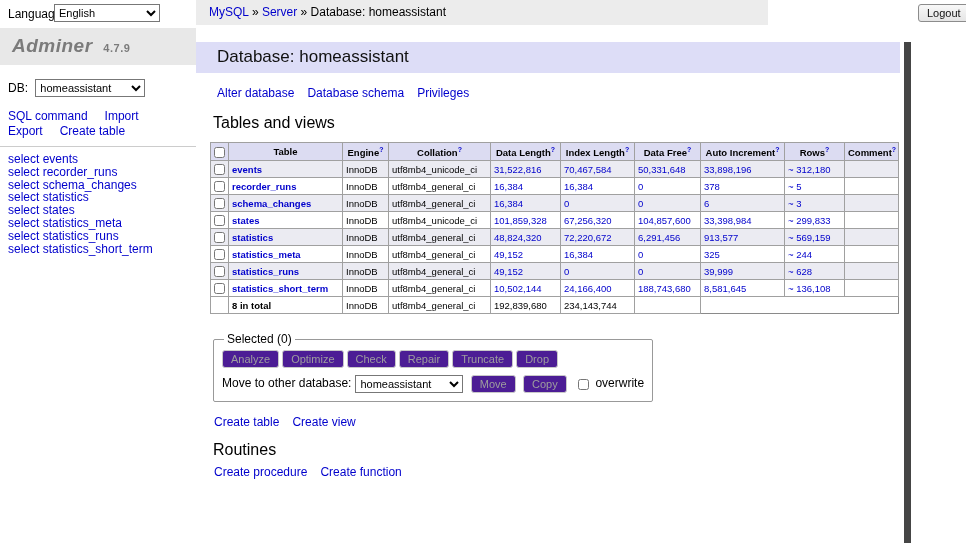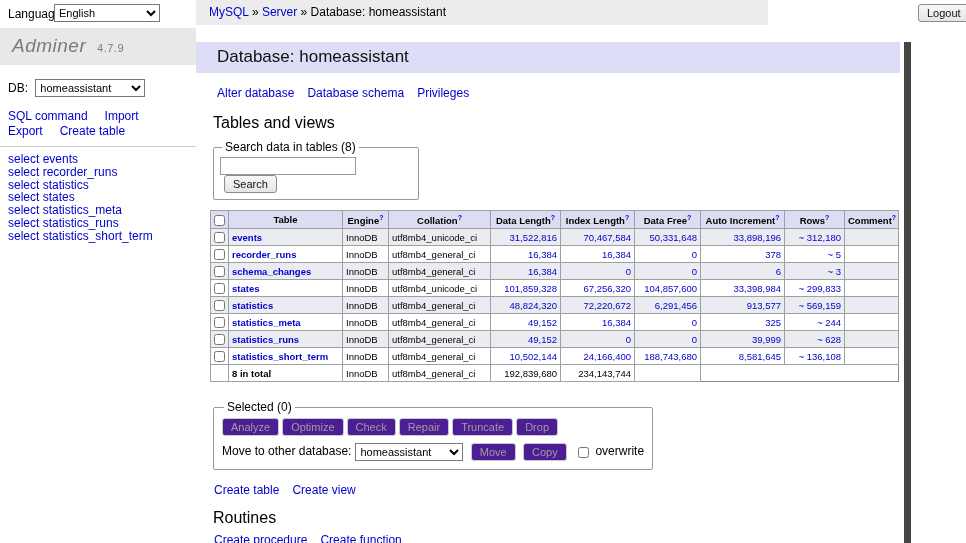--- a/index.html
+++ b/index.html
@@ -11,21 +11,21 @@
   .topbar { position:absolute; left:0; top:0; width:966px; height:26px; background:#fff; }
   .lang-label { position:absolute; left:8px; top:7px; }
   .lang-select { position:absolute; left:54px; top:4px; width:106px; }
   .crumb-strip { position:absolute; left:196px; top:0; width:572px; height:25px;
     background:#ececec; line-height:25px; padding-left:13px; white-space:nowrap; }
   .bc-sep { color:#000; }
   .logout-btn { position:absolute; left:918px; top:4px; }
 
   
   .sidebar { position:absolute; left:0; top:26px; width:196px; height:517px; background:#fff; }
-  .brand { margin-top:2px; background:#e8e8e8; padding:7px 16px 8px 12px; font-weight:normal;
+  .brand { margin-top:2px; background:#e8e8e8; padding:7px 16px 8px 12px; font-weight:bold;
     font-size:19px; letter-spacing:.5px; }
   .brand-name { color:#7b7b7b; font-style:italic; }
   .brand-ver { color:#7b7b7b; font-size:11px; margin-left:5px; font-style:normal; }
   .db-row { margin:14px 0 0 8px; }
   .db-select { width:110px; margin-left:4px; }
   .side-links { margin:12px 0 0 8px; line-height:14px; }
   .side-links + .side-links { margin-top:1px; }
   .side-links a { margin-right:17px; }
   .side-divider { border:none; border-top:1px solid #ccc; margin:8px 0 0 0; }
   .table-links { margin:6px 0 0 8px; }
@@ -55,21 +55,21 @@
   
   .tables { border-collapse:collapse; table-layout:fixed; width:688px; margin:10px 0 0 15px;
     border:1px solid #8a8a8a; }
   .tables th, .tables td { border:1px solid #a0a0a0; font-size:9.5px; padding:2.5px 3px;
     white-space:nowrap; overflow:hidden; }
   .tables thead th { background:#dcdcf2; font-weight:bold; text-align:center; }
   .tables thead sup { font-size:7px; }
   .tables thead sup a { color:#0000cc; }
   .tables .check { text-align:center; padding:1px; }
   .tables td.name a { font-weight:bold; }
-  .tables td.num { text-align:right; }
+  .tables td.num { text-align:left; }
   .tables tr.odd td { background:#ebebf2; }
   .tables tr.total th.lbl { text-align:left; font-weight:bold; background:#fff; }
   .tables tr.total td.num { color:#000; }
   .tables td.filler { border:none; background:#fff; }
 
   .selected-fs { margin:18px 0 0 18px; width:402px; padding:4px 8px 8px; }
   .sel-btn-row .btn { margin-right:3px; }
   .move-row { margin-top:7px; white-space:nowrap; }
   .move-select { width:108px; margin-left:4px; vertical-align:middle; }
   .move-row .btn { margin-left:4px; vertical-align:middle; }
@@ -101,39 +101,35 @@
     <select class="db-select">
       <option>homeassistant</option>
     </select>
   </p>
   <p class="side-links" id="side-links-1"><a class="lnk">SQL command</a><a class="lnk">Import</a></p>
   <p class="side-links" id="side-links-2"><a class="lnk">Export</a><a class="lnk">Create table</a></p>
   <hr class="side-divider">
   <div class="table-links" id="table-links">
       <a class="lnk">select events</a>
       <a class="lnk">select recorder_runs</a>
+      <a class="lnk">select schema_changes</a>
       <a class="lnk">select statistics</a>
       <a class="lnk">select states</a>
       <a class="lnk">select statistics_meta</a>
       <a class="lnk">select statistics_runs</a>
       <a class="lnk">select statistics_short_term</a>
     </div>
 </div>
 
 <div class="main">
   <h2 class="page-title">Database: homeassistant</h2>
   <p class="links-row" id="db-actions"><a class="lnk">Alter database</a><a class="lnk">Database schema</a><a class="lnk">Privileges</a></p>
 
   <h3 class="section-h">Tables and views</h3>
 
-  <fieldset class="search-fs">
-    <legend>Search data in tables (8)</legend>
-    <input type="text" class="search-input" value="" style="">
-    <button class="btn">Search</button>
-  </fieldset>
 
   <table class="tables">
     <colgroup id="tables-colgroup">
         <col style="width: 18px;">
         <col style="width: 114px;">
         <col style="width: 46px;">
         <col style="width: 102px;">
         <col style="width: 70px;">
         <col style="width: 74px;">
         <col style="width: 66px;">

